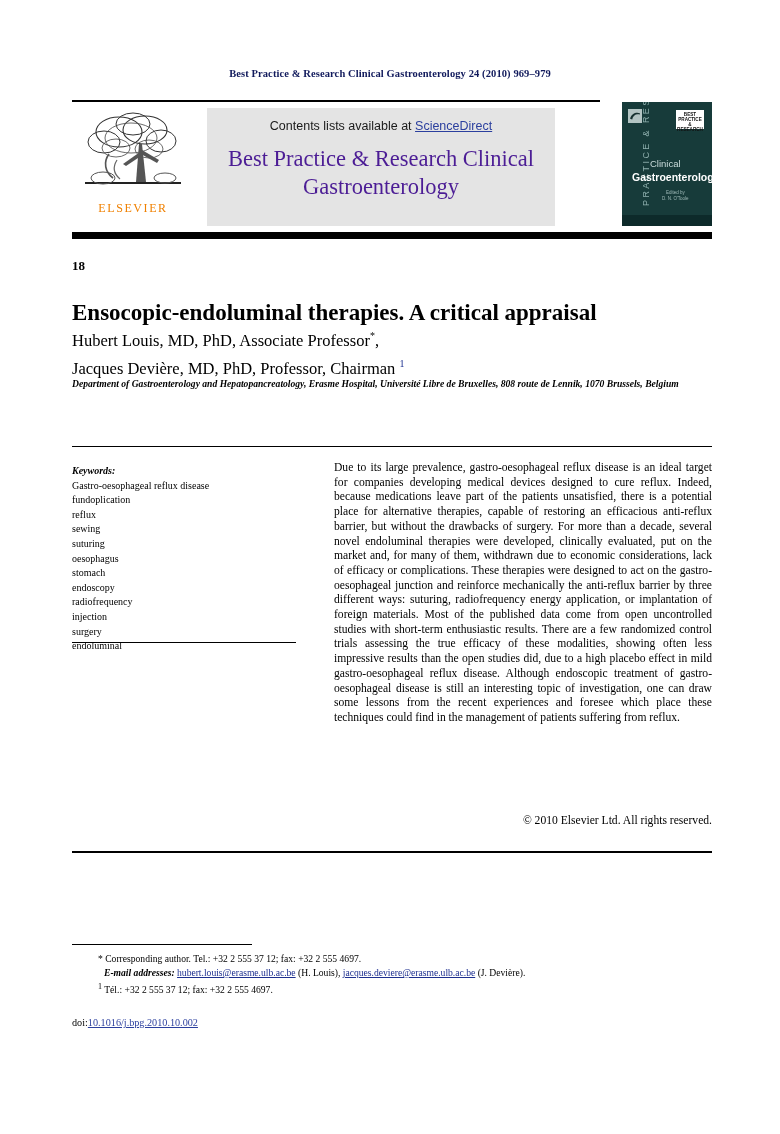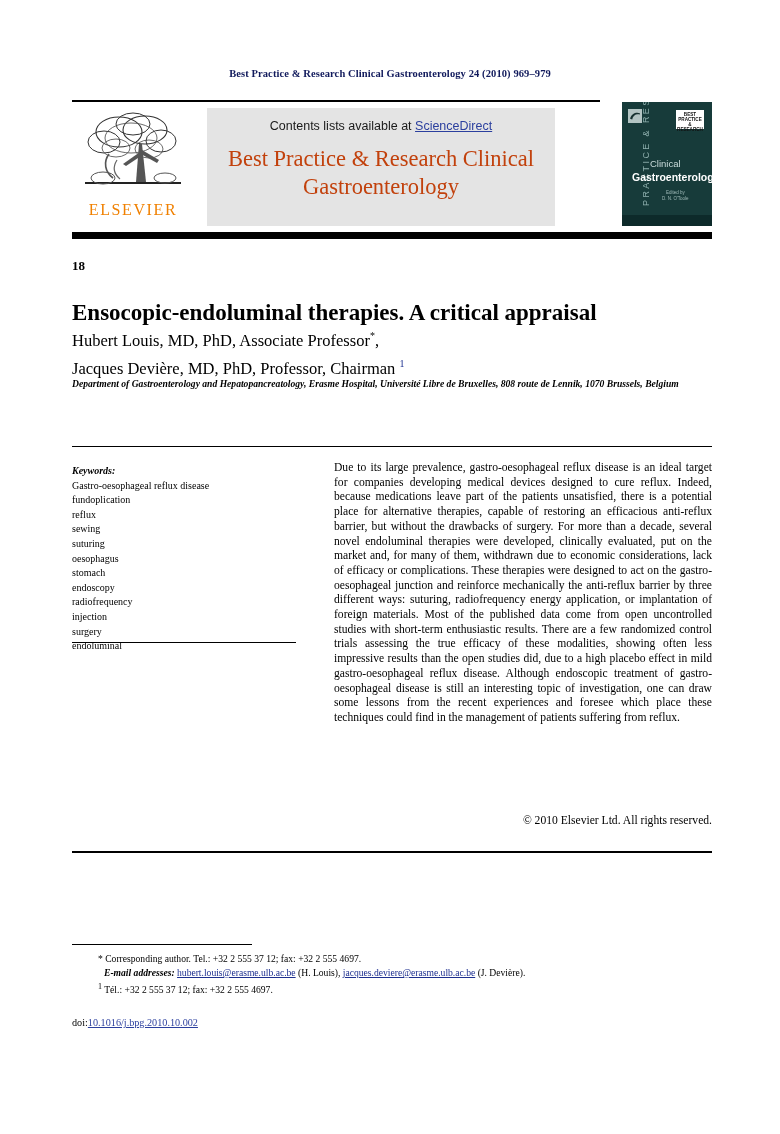--- a/index.html
+++ b/index.html
@@ -53,21 +53,21 @@
   .elsevier-block {
     position: absolute;
     left: 2px; top: 8px;
     width: 118px;
     height: 118px;
     text-align: center;
   }
   .tree-svg { display: block; margin: 0 auto; }
   .elsevier-word {
     font-family: "Liberation Serif", serif;
-    font-size: 16px;
+    font-size: 12px;
     letter-spacing: 1.6px;
     color: #f08000;
     margin-top: 1px;
   }
   .title-box {
     position: absolute;
     left: 135px; top: 8px;
     width: 348px;
     height: 118px;
     background: #e4e4e4;
@@ -80,21 +80,21 @@
     font-size: 12.5px;
     color: #1a1a1a;
   }
   .contents-line .sd {
     color: #2b3f9e;
   }
   .journal-name {
     font-family: "Liberation Serif", serif;
     font-size: 22.5px;
     line-height: 28px;
-    color: #c2410c;
+    color: #4c1d95;
     margin-top: 12px;
     padding: 0 18px;
   }
   .cover-thumb {
     position: absolute;
     left: 550px; top: 2px;
     width: 90px;
     height: 124px;
     background: #173b3a;
     overflow: hidden;

